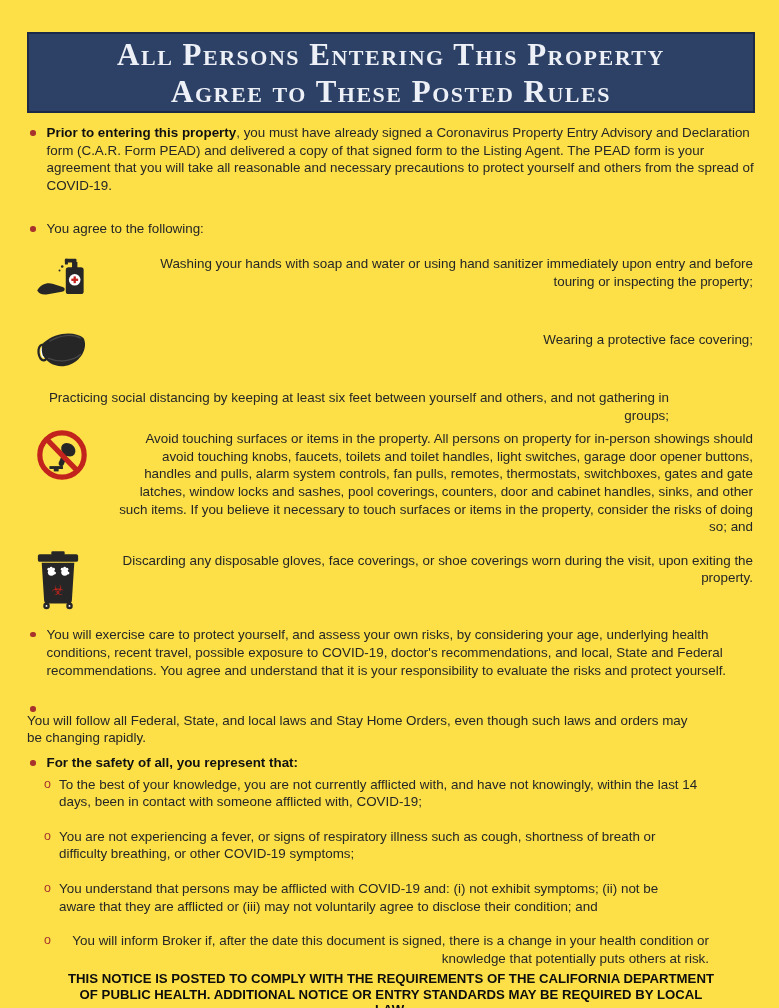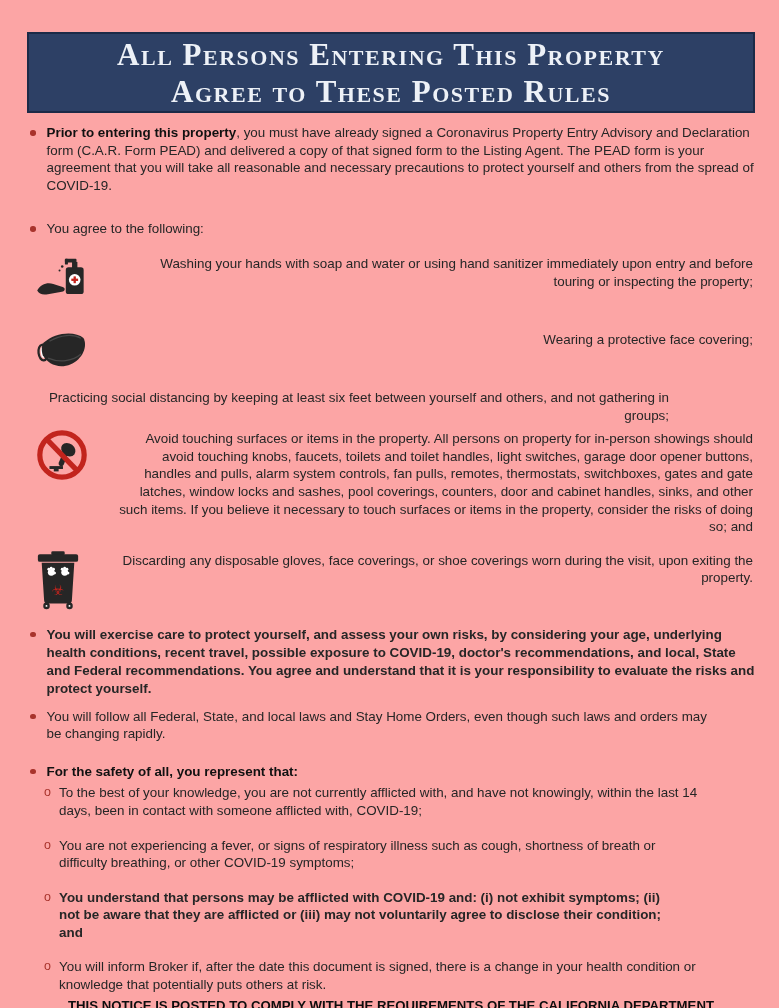--- a/index.html
+++ b/index.html
@@ -2,21 +2,21 @@
 <html style="--header-bg: #2d4065; --header-border: #1c2a47; --header-text: #edf1f7; --bullet-red: #a8332c; --icon-red: #c2241d; --bar-red: #dd1111; --ink: #262626;"><head>
 <meta charset="utf-8">
 <style>
   :root{
     --header-bg:#2d4065; --header-border:#1c2a47; --header-text:#edf1f7;
     --bullet-red:#a8332c; --bar-red:#dd1111; --ink:#262626; --icon-red:#c2241d;
   }
   *{margin:0;padding:0;box-sizing:border-box;}
   html,body{background:#ffffff;}
   .page{
-    width:779px;height:1008px;background:#fca5a5;overflow:hidden;
+    width:779px;height:1008px;background:#fde047;overflow:hidden;
     font-family:"Liberation Sans",sans-serif;color:var(--ink);
     position:relative;
   }
   .header-banner{
     margin:32px 24px 0 27px;height:81px;background:var(--header-bg);
     border:2px solid var(--header-border);
     display:flex;flex-direction:column;justify-content:center;align-items:center;
   }
   .header-banner .title-line{
     font-family:"Liberation Serif",serif;font-variant:small-caps;
@@ -152,50 +152,50 @@
               <circle class="i-white" cx="-0.1" cy="-4.2" r="1.5"></circle>
               <circle class="i-white" cx="2.3" cy="-3.2" r="1.5"></circle>
             <circle class="i-white" cx="3.5" cy="0.8" r="1.4"></circle>
           </g>
           <text x="24" y="47" text-anchor="middle" font-size="15" class="i-red">☣</text>
         </svg>
       </span>
       <p class="itext">Discarding any disposable gloves, face coverings, or shoe coverings worn during the visit, upon exiting the property.</p>
     </div>
 
-    <div class="bullet-row loose" style="margin-bottom:9px;font-weight:bold;">
+    <div class="bullet-row loose" style="margin-bottom:20px;">
       <span class="dot"></span>
       <p class="btext">You will exercise care to protect yourself, and assess your own risks, by considering your age, underlying health conditions, recent travel, possible exposure to COVID-19, doctor's recommendations, and local, State and Federal recommendations. You agree and understand that it is your responsibility to evaluate the risks and protect yourself.</p>
     </div>
 
-    <div class="bullet-row" style="margin-bottom:20px;">
+    <div class="bullet-row" style="margin-bottom:7px;flex-direction:column;">
       <span class="dot"></span>
       <p class="btext" style="max-width:668px;">You will follow all Federal, State, and local laws and Stay Home Orders, even though such laws and orders may be changing rapidly.</p>
     </div>
 
     <div class="bullet-row" style="margin-bottom:2px;">
       <span class="dot"></span>
       <p class="btext safety-head">For the safety of all, you represent that:</p>
     </div>
     <div class="sub-bullets">
       <div class="sub-row">
         <span class="omark">o</span>
         <p class="stext">To the best of your knowledge, you are not currently afflicted with, and have not knowingly, within the last 14 days, been in contact with someone afflicted with, COVID-19;</p>
       </div>
       <div class="sub-row">
         <span class="omark">o</span>
         <p class="stext" style="max-width:620px;">You are not experiencing a fever, or signs of respiratory illness such as cough, shortness of breath or difficulty breathing, or other COVID-19 symptoms;</p>
       </div>
       <div class="sub-row">
         <span class="omark">o</span>
-        <p class="stext" style="max-width:620px;font-weight:bold;">You understand that persons may be afflicted with COVID-19 and: (i) not exhibit symptoms; (ii) not be aware that they are afflicted or (iii) may not voluntarily agree to disclose their condition; and</p>
+        <p class="stext" style="max-width:620px;">You understand that persons may be afflicted with COVID-19 and: (i) not exhibit symptoms; (ii) not be aware that they are afflicted or (iii) may not voluntarily agree to disclose their condition; and</p>
       </div>
       <div class="sub-row" style="margin-bottom:4px;">
         <span class="omark">o</span>
-        <p class="stext" style="max-width:650px;">You will inform Broker if, after the date this document is signed, there is a change in your health condition or knowledge that potentially puts others at risk.</p>
+        <p class="stext" style="max-width:650px;text-align:right;">You will inform Broker if, after the date this document is signed, there is a change in your health condition or knowledge that potentially puts others at risk.</p>
       </div>
     </div>
   </div>
 
   <div class="footer">
     <p class="notice">THIS NOTICE IS POSTED TO COMPLY WITH THE REQUIREMENTS OF THE CALIFORNIA DEPARTMENT OF PUBLIC HEALTH.  ADDITIONAL NOTICE OR ENTRY STANDARDS MAY BE REQUIRED BY LOCAL LAW.</p>
 
   </div>
 
 </div>

